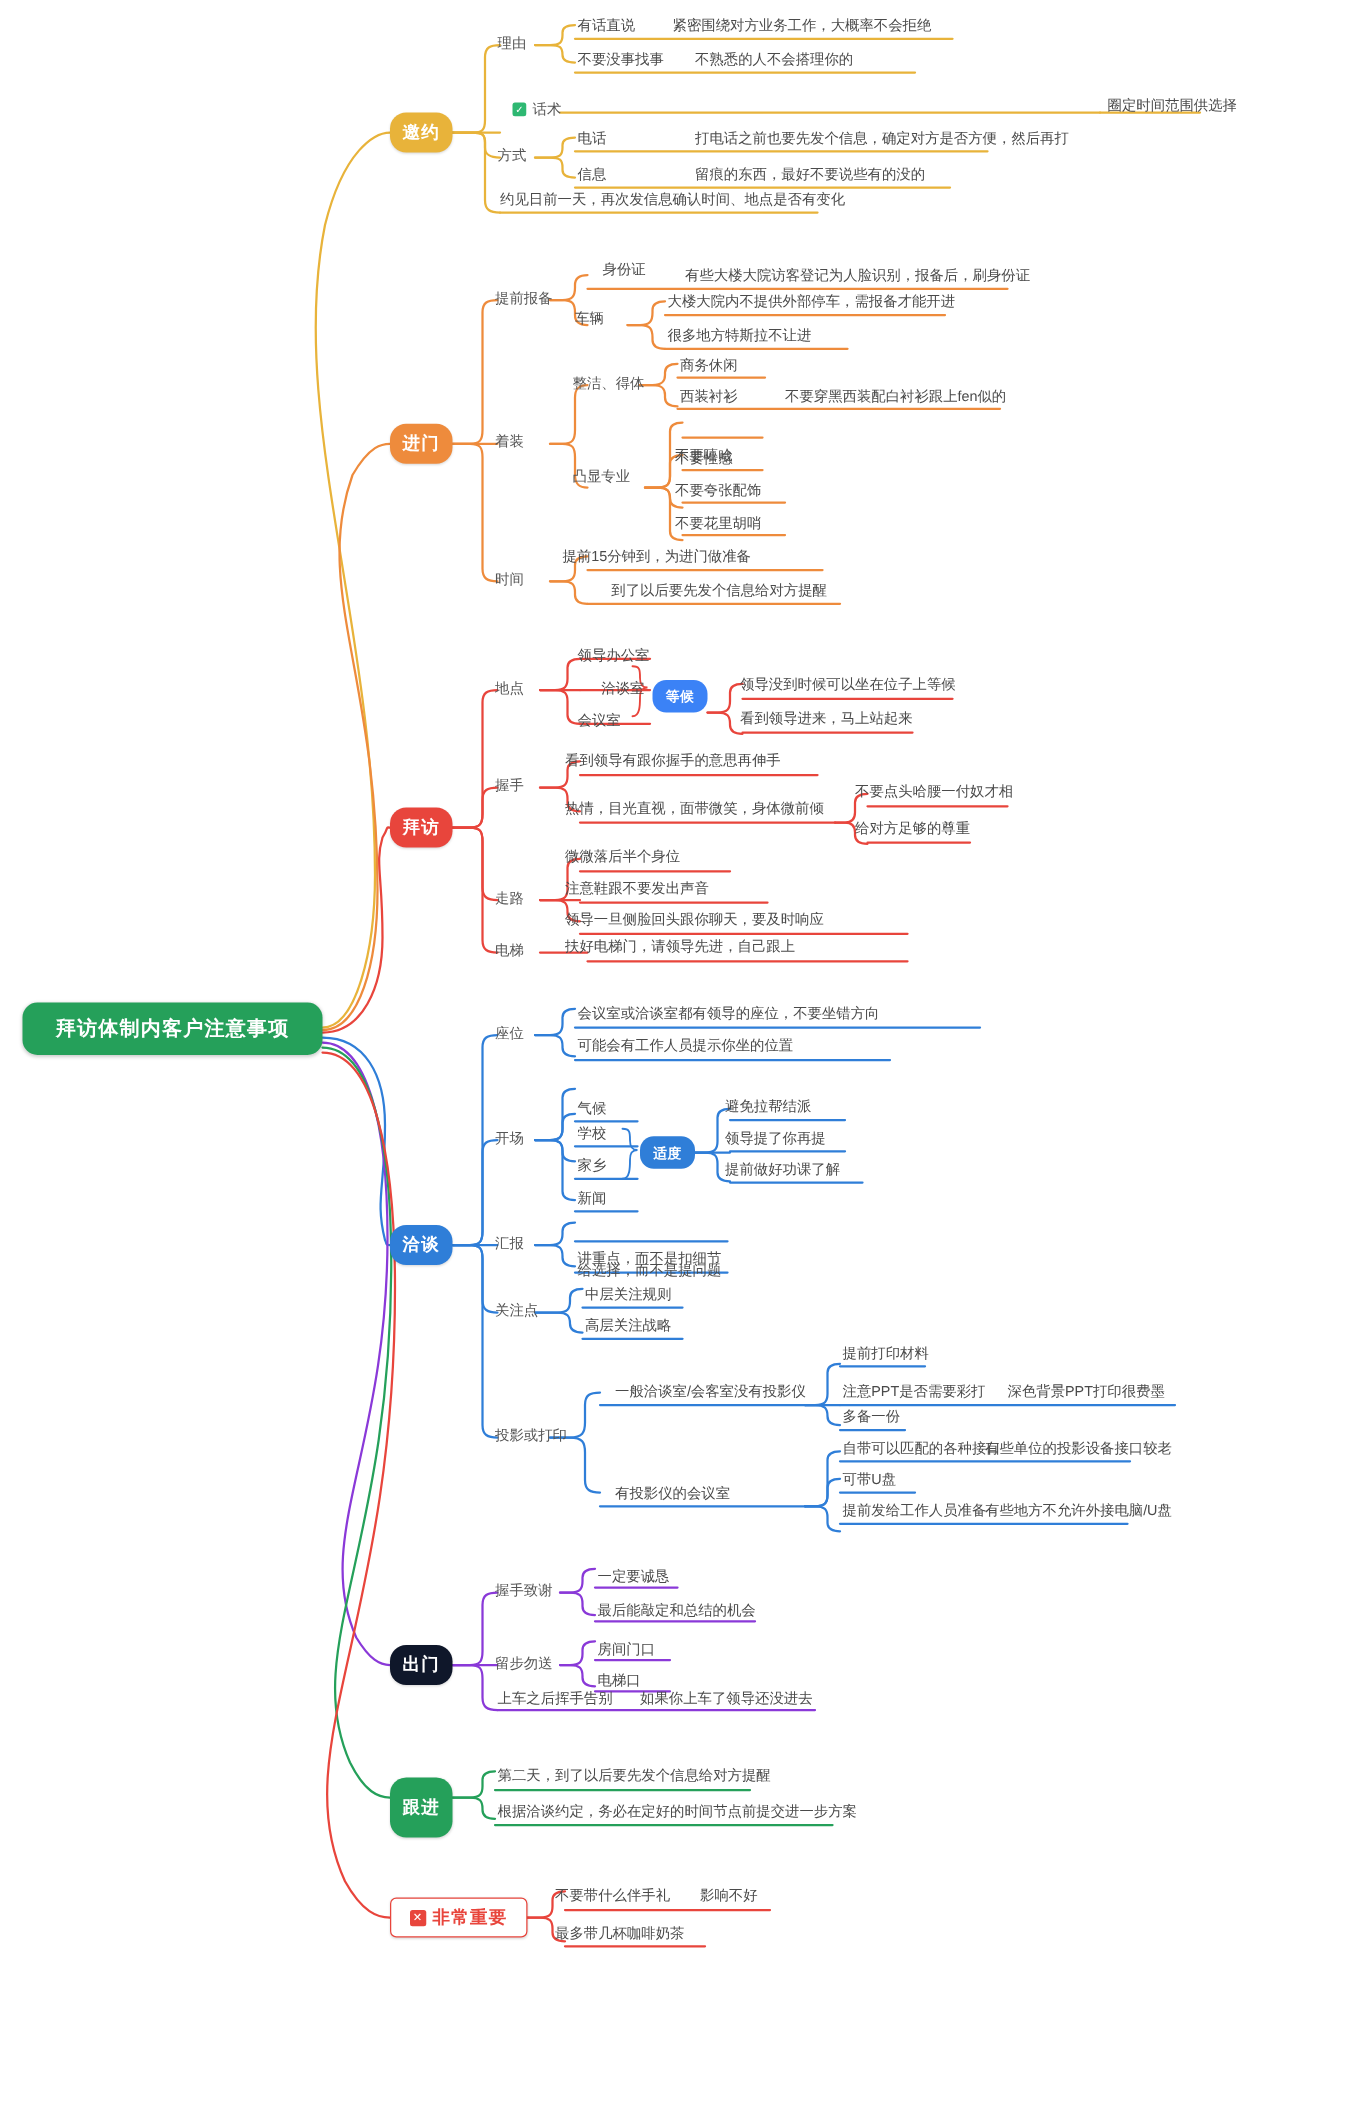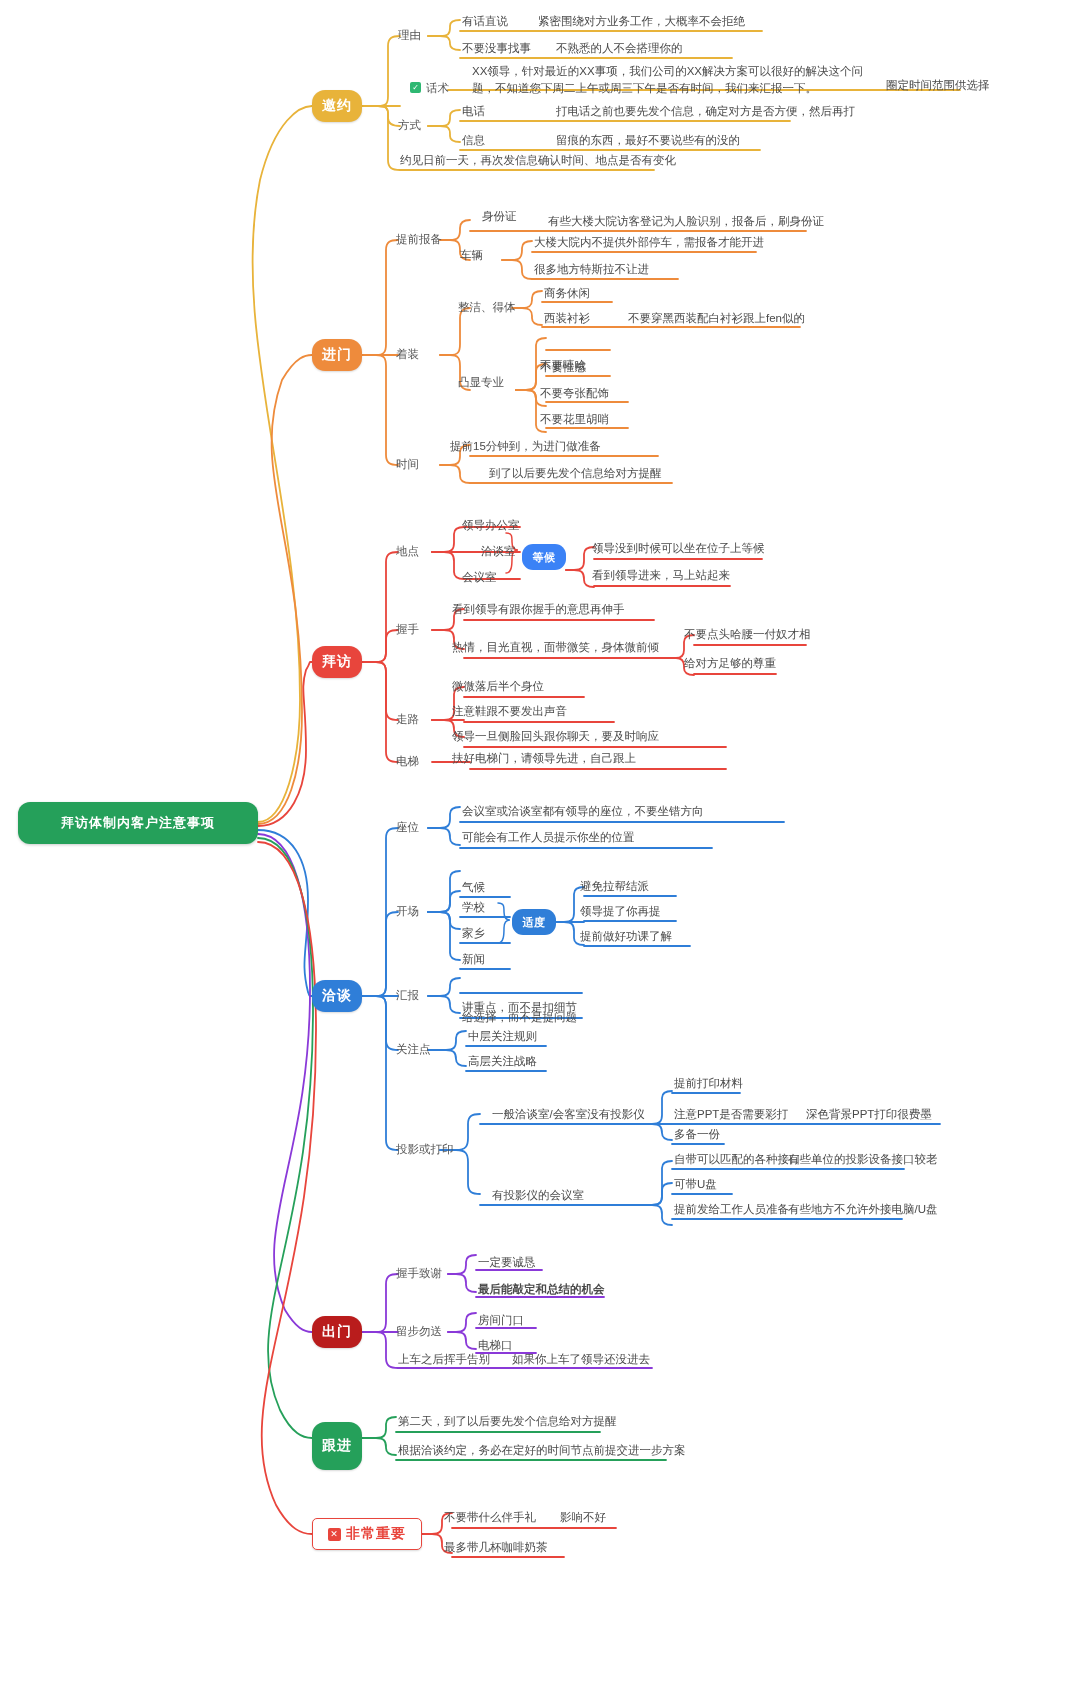--- a/index.html
+++ b/index.html
@@ -4,21 +4,21 @@
 <style>
   html,body{margin:0;padding:0;background:#ffffff;}
   body{font-family:"Liberation Sans","DejaVu Sans",sans-serif;}
   #canvas{position:relative;width:1080px;height:1681px;overflow:hidden;background:#fff;}
   svg.links{position:absolute;left:0;top:0;width:1080px;height:1681px;pointer-events:none;}
 
   
   .root{
     position:absolute;display:flex;align-items:center;justify-content:center;
     background:#25a05a;color:#fff;border-radius:12px;
-    font-size:13px;font-weight:bold;letter-spacing:1px;
+    font-size:16px;font-weight:bold;letter-spacing:1px;
     box-shadow:0 1px 3px rgba(0,0,0,.2);
   }
 
   
   .l1{
     position:absolute;display:flex;align-items:center;justify-content:center;
     color:#fff;border-radius:13px;font-size:14px;font-weight:bold;letter-spacing:1px;
     box-shadow:0 1px 2px rgba(0,0,0,.15);
   }
   .l1.warn{background:#fff;border:1.6px solid #e8453c;color:#e8453c;border-radius:5px;gap:5px;}
@@ -241,21 +241,21 @@
   </div>
   <div class="l1" style="left:312px;top:339px;width:50px;height:32px;background:#ee8b3c;">
     <span>进门</span>
   </div>
   <div class="l1" style="left:312px;top:646px;width:50px;height:32px;background:#e8453c;">
     <span>拜访</span>
   </div>
   <div class="l1" style="left:312px;top:980px;width:50px;height:32px;background:#2f7ed8;">
     <span>洽谈</span>
   </div>
-  <div class="l1" style="left:312px;top:1316px;width:50px;height:32px;background:#b91c1c;">
+  <div class="l1" style="left:312px;top:1316px;width:50px;height:32px;background:#0f172a;">
     <span>出门</span>
   </div>
   <div class="l1" style="left:312px;top:1422px;width:50px;height:48px;background:#25a05a;">
     <span>跟进</span>
   </div>
   <div class="l1 warn" style="left:312px;top:1518px;width:108px;height:30px;">
     <span class="xbox">✕</span>
     <span>非常重要</span>
   </div>
 
@@ -267,21 +267,20 @@
   </div>
 
   <div class="lab l2" style="left:398px;top:28px;"><span>理由</span></div>
   <div class="lab" style="left:462px;top:14px;"><span>有话直说</span></div>
   <div class="lab" style="left:538px;top:14px;"><span>紧密围绕对方业务工作，大概率不会拒绝</span></div>
   <div class="lab" style="left:462px;top:41px;"><span>不要没事找事</span></div>
   <div class="lab" style="left:556px;top:41px;"><span>不熟悉的人不会搭理你的</span></div>
 
   <span class="chk" style="left:410px;top:82px;">✓</span>
   <div class="lab l2" style="left:426px;top:81px;"><span>话术</span></div>
-  <div class="lab multi" style="left:472px;top:63px;width:400px;"><span>XX领导，针对最近的XX事项，我们公司的XX解决方案可以很好的解决这个问题，不知道您下周二上午或周三下午是否有时间，我们来汇报一下。</span></div>
   <div class="lab" style="left:886px;top:78px;"><span>圈定时间范围供选择</span></div>
 
   <div class="lab l2" style="left:398px;top:118px;"><span>方式</span></div>
   <div class="lab" style="left:462px;top:104px;"><span>电话</span></div>
   <div class="lab" style="left:556px;top:104px;"><span>打电话之前也要先发个信息，确定对方是否方便，然后再打</span></div>
   <div class="lab" style="left:462px;top:133px;"><span>信息</span></div>
   <div class="lab" style="left:556px;top:133px;"><span>留痕的东西，最好不要说些有的没的</span></div>
   <div class="lab" style="left:400px;top:153px;"><span>约见日前一天，再次发信息确认时间、地点是否有变化</span></div>
 
   <div class="lab l2" style="left:396px;top:232px;"><span>提前报备</span></div>
@@ -356,21 +355,21 @@
   <div class="lab" style="left:674px;top:1127px;"><span>多备一份</span></div>
   <div class="lab" style="left:492px;top:1188px;"><span>有投影仪的会议室</span></div>
   <div class="lab" style="left:674px;top:1152px;"><span>自带可以匹配的各种接口</span></div>
   <div class="lab" style="left:788px;top:1152px;"><span>有些单位的投影设备接口较老</span></div>
   <div class="lab" style="left:674px;top:1177px;"><span>可带U盘</span></div>
   <div class="lab" style="left:674px;top:1202px;"><span>提前发给工作人员准备</span></div>
   <div class="lab" style="left:788px;top:1202px;"><span>有些地方不允许外接电脑/U盘</span></div>
 
   <div class="lab l2" style="left:396px;top:1266px;"><span>握手致谢</span></div>
   <div class="lab" style="left:478px;top:1255px;"><span>一定要诚恳</span></div>
-  <div class="lab" style="left:478px;top:1282px;font-weight:bold;"><span>最后能敲定和总结的机会</span></div>
+  <div class="lab" style="left:478px;top:1282px;"><span>最后能敲定和总结的机会</span></div>
   <div class="lab l2" style="left:396px;top:1324px;"><span>留步勿送</span></div>
   <div class="lab" style="left:478px;top:1313px;"><span>房间门口</span></div>
   <div class="lab" style="left:478px;top:1338px;"><span>电梯口</span></div>
   <div class="lab" style="left:398px;top:1352px;"><span>上车之后挥手告别</span></div>
   <div class="lab" style="left:512px;top:1352px;"><span>如果你上车了领导还没进去</span></div>
 
   <div class="lab" style="left:398px;top:1414px;"><span>第二天，到了以后要先发个信息给对方提醒</span></div>
   <div class="lab" style="left:398px;top:1443px;"><span>根据洽谈约定，务必在定好的时间节点前提交进一步方案</span></div>
 
   <div class="lab" style="left:444px;top:1510px;"><span>不要带什么伴手礼</span></div>

